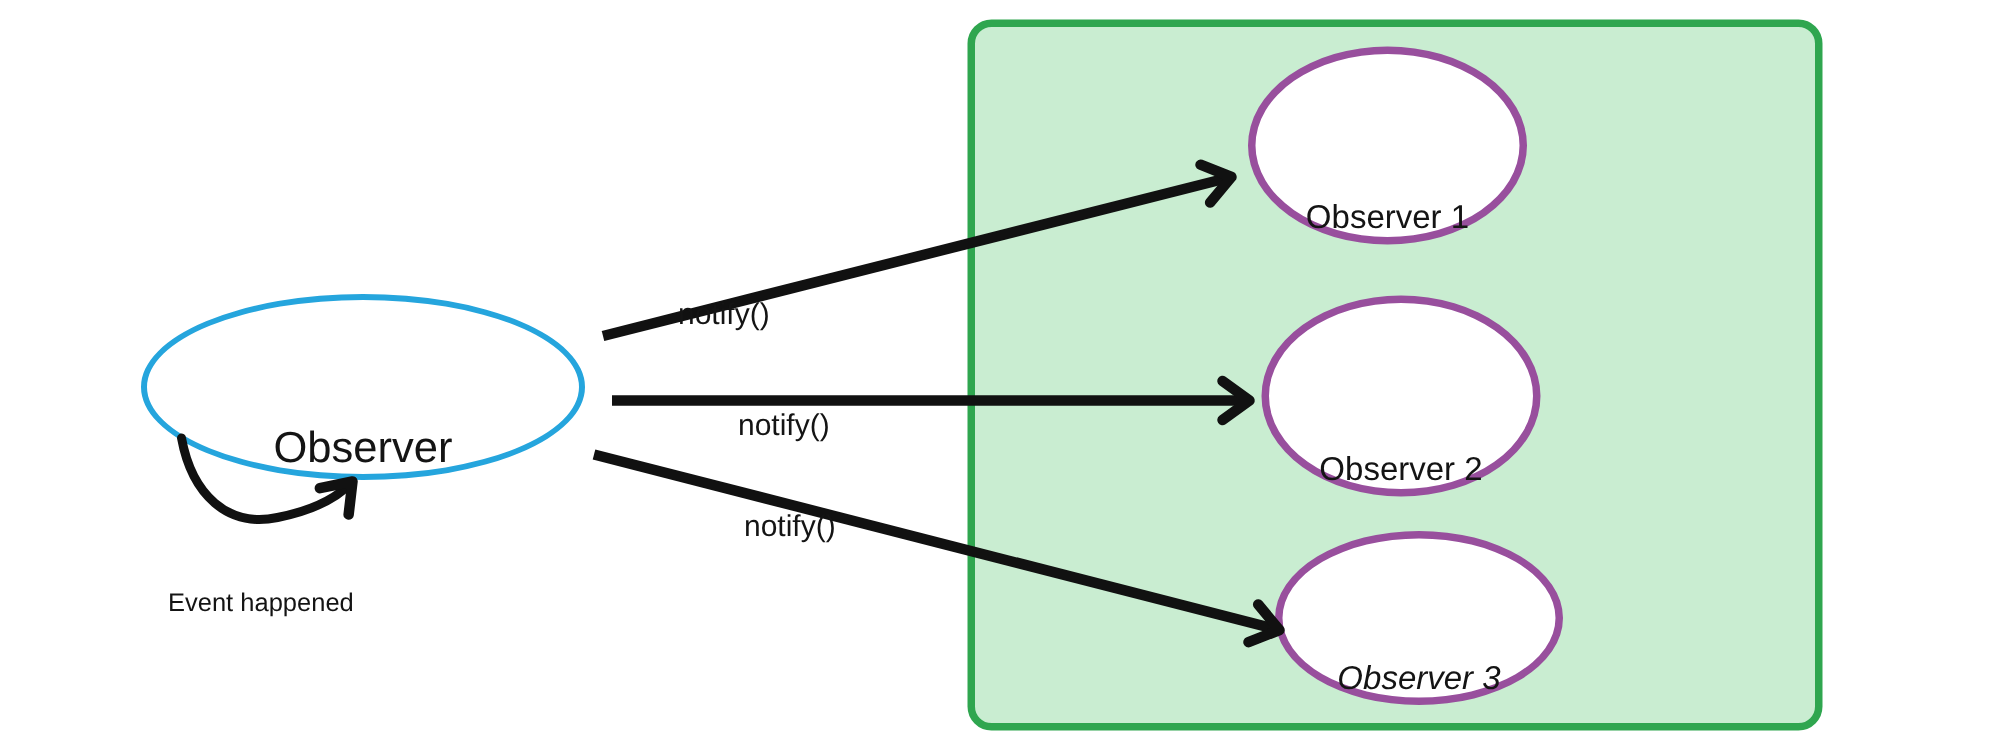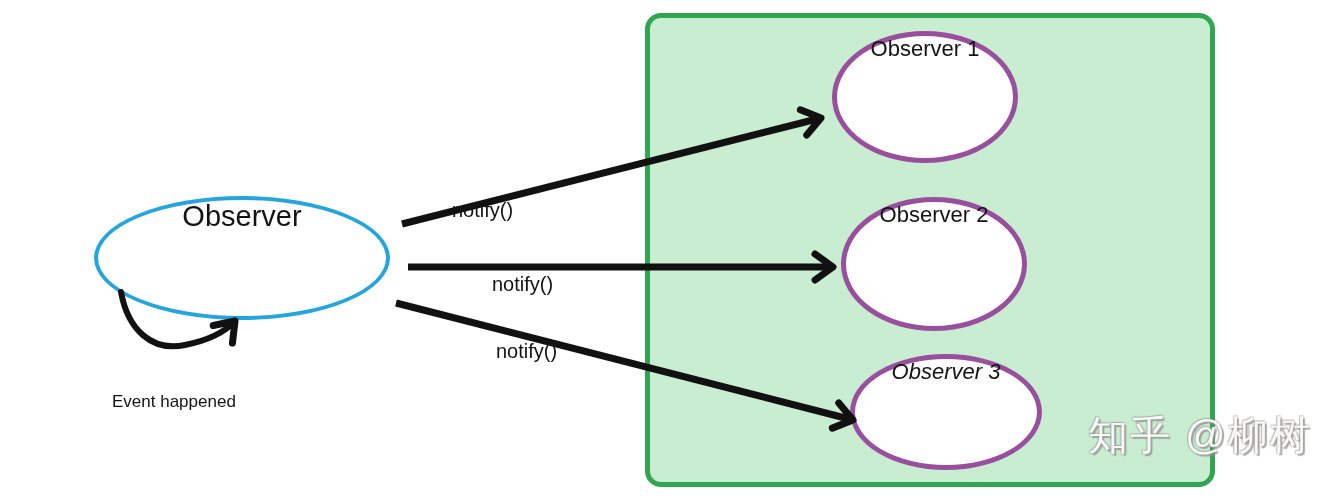--- a/index.html
+++ b/index.html
@@ -28,21 +28,21 @@
     font-size: 30px;
     color: #141414;
     white-space: nowrap;
   }
   .ellipse {
     position: absolute;
     box-sizing: border-box;
     background: #ffffff;
     border-radius: 50%;
     display: flex;
-    align-items: flex-start;
+    align-items: flex-end;
     justify-content: center;
     white-space: nowrap;
   }
   .subject-ellipse {
     left: 94px; top: 196px;
     width: 296px; height: 124px;
     border: 4px solid #25a5dd;
     font-size: 29px;
   }
   .observer-ellipse { border: 5px solid #984f9d; font-size: 22px; }
@@ -113,15 +113,14 @@
     <path d="M 408 267 L 833 267" fill="none" stroke="#111111" stroke-width="7" marker-end="url(#chevron)"></path>
     <path d="M 396 303 L 853 420" fill="none" stroke="#111111" stroke-width="7" marker-end="url(#chevron)"></path>
     <path d="M 121 292 C 128 330 152 352 185 345 C 205 341 224 333 235 321" fill="none" stroke="#111111" stroke-width="6" stroke-linecap="round" marker-end="url(#chevron)"></path>
   </svg>
 
   <div class="label notify-1">notify()</div>
   <div class="label notify-2">notify()</div>
   <div class="label notify-3">notify()</div>
   <div class="label event-label">Event happened</div>
 
-  <div class="watermark">知乎 @柳树</div>
 
 </div>
 
 </body></html>

